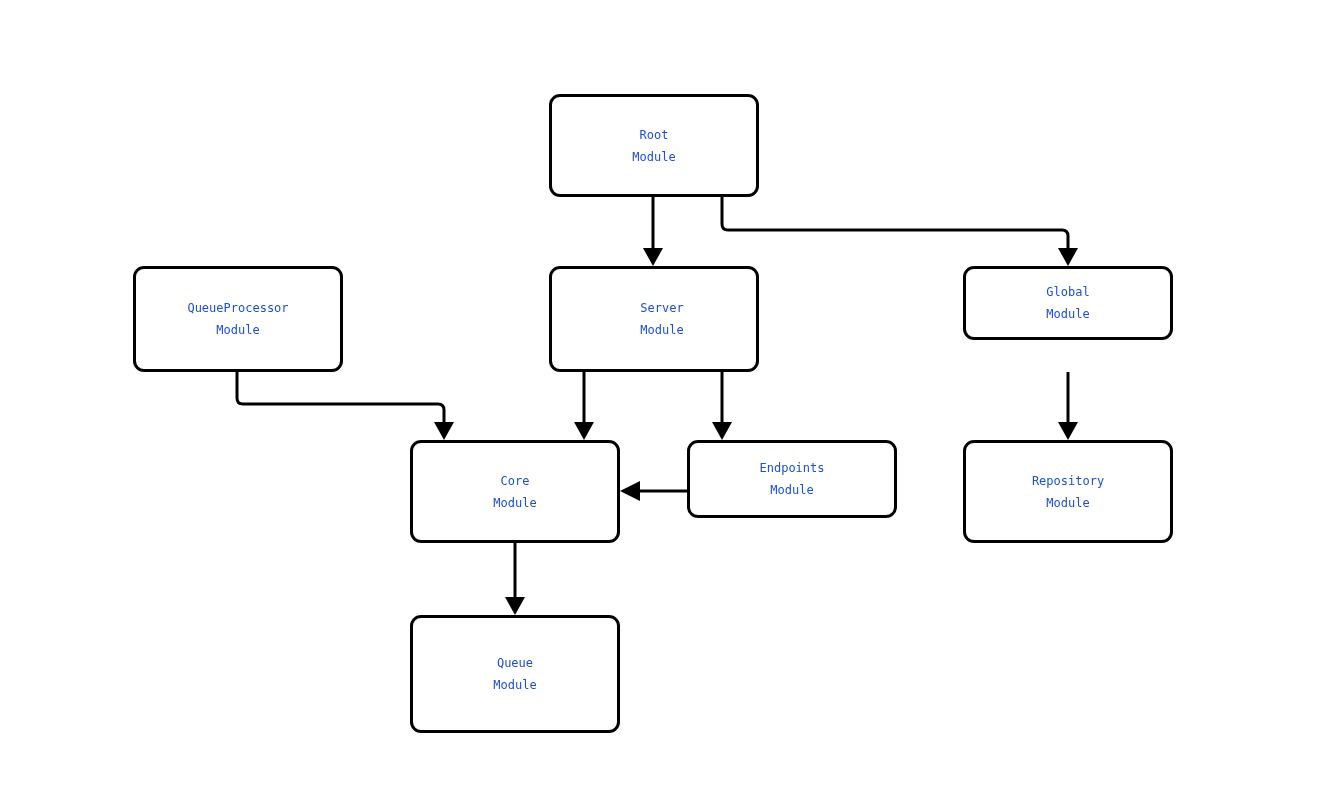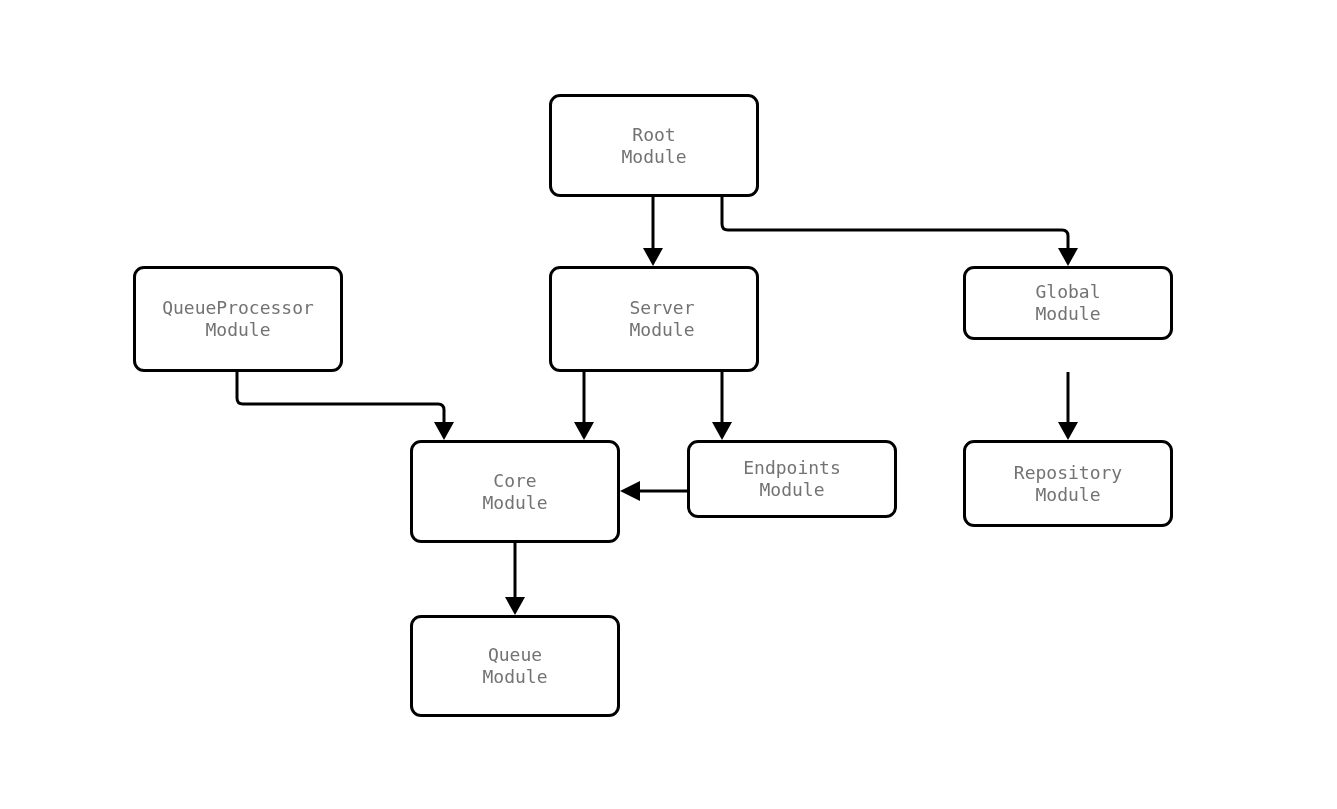--- a/index.html
+++ b/index.html
@@ -29,23 +29,23 @@
     background: #ffffff;
     border: 3px solid #000000;
     border-radius: 11px;
     display: flex;
     align-items: center;
     justify-content: center;
     z-index: 2;
   }
   .node-label {
     font-family: "DejaVu Sans Mono", "Liberation Mono", monospace;
-    font-size: 18px;
+    font-size: 12px;
     line-height: 22px;
-    color: #737373;
+    color: #1d4ed8;
     text-align: center;
     white-space: pre;
     letter-spacing: 0px;
   }
 </style>
 </head>
 <body>
 
 <div id="canvas">
 
@@ -115,23 +115,23 @@
   <div class="node" style="left:410px; top:440px; width:210px; height:103px;">
     <span class="node-label">Core
 Module</span>
   </div>
 
   <div class="node" style="left:687px; top:440px; width:210px; height:78px;">
     <span class="node-label">Endpoints
 Module</span>
   </div>
 
-  <div class="node" style="left:963px; top:440px; width:210px; height:87px;">
+  <div class="node" style="left:963px; top:440px; width:210px; height:103px;">
     <span class="node-label">Repository
 Module</span>
   </div>
 
-  <div class="node" style="left:410px; top:615px; width:210px; height:102px;">
+  <div class="node" style="left:410px; top:615px; width:210px; height:118px;">
     <span class="node-label">Queue
 Module</span>
   </div>
 
 </div>
 
 </body></html>

